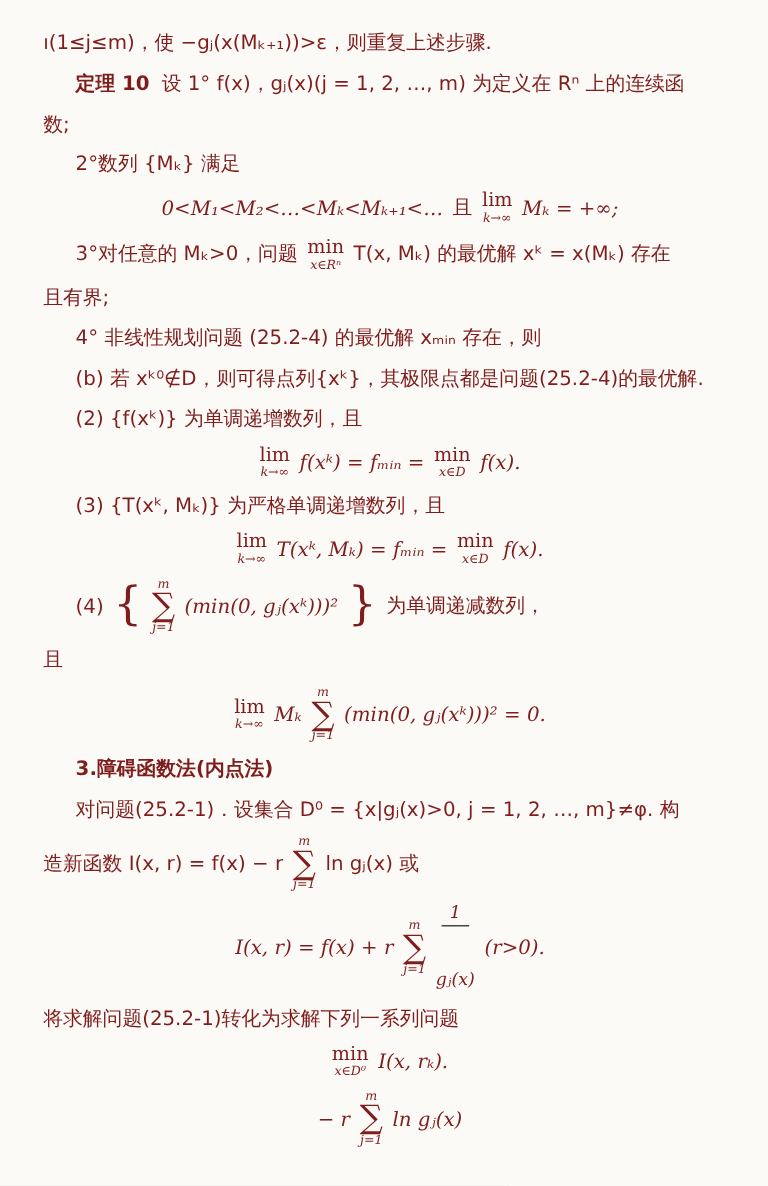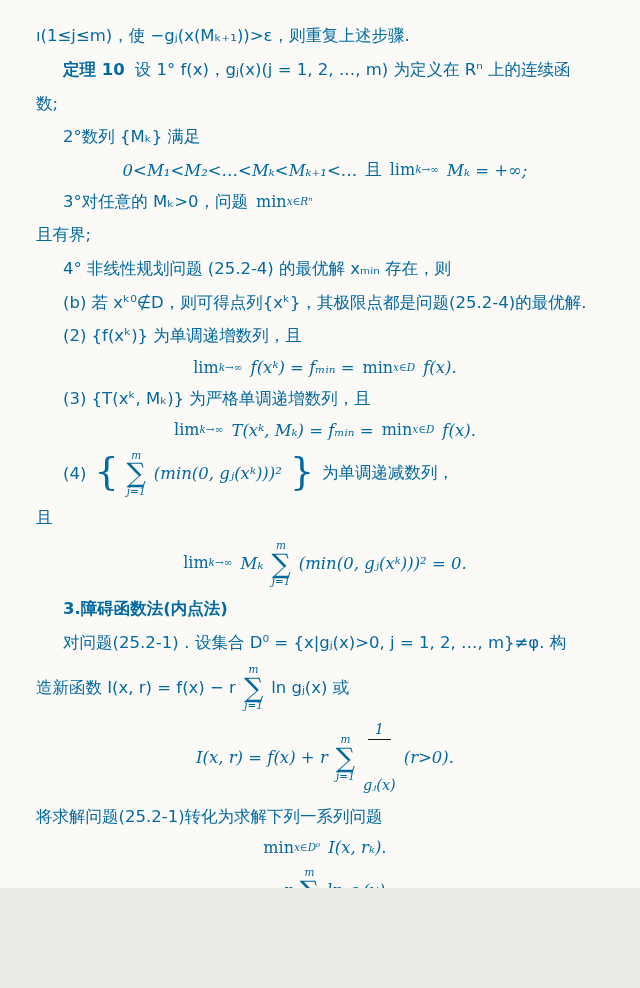--- a/index.html
+++ b/index.html
@@ -2,43 +2,43 @@
 <html><head>
 <meta charset="utf-8">
 <style>
   html,body{margin:0;padding:0;}
   body{
     width:640px;height:988px;
     background:#eceae4;
     font-family:"DejaVu Sans",sans-serif;
   }
   .page{
-    width:640px;height:888px;box-sizing:border-box;
-    background:#fbfaf6;color:#0369a1;
+    width:640px;height:988px;box-sizing:border-box;
+    background:#fbfaf6;color:#7f1d1d;
     padding:24px 26px 0 36px;
     overflow:hidden;
   }
   .ln{
     margin:0 0 9px 0;
     font-size:16.5px;line-height:1.5;
     white-space:nowrap;
   }
   .ind{padding-left:27px;}
   .bold{font-weight:bold;}
   .ml{margin-left:10px;}
   .mix{font-style:normal;}
   .math{font-style:italic;font-family:"DejaVu Serif",serif;text-align:center;}
   .frow{
     display:flex;align-items:center;gap:8px;
     margin:4px 0 10px 0;
     font-size:16.5px;white-space:nowrap;
   }
   .center{justify-content:center;}
   
-  .stk{display:inline-flex;flex-direction:row;align-items:flex-start;line-height:1;}
+  .stk{display:inline-flex;flex-direction:column;align-items:center;line-height:1;}
   .stk .nm{font-size:16px;font-family:"DejaVu Serif",serif;}
   .stk .sb{font-size:10.5px;margin-top:2px;font-style:italic;font-family:"DejaVu Serif",serif;}
   
   .sumstk{display:inline-flex;flex-direction:column;align-items:center;line-height:1;}
   .sumstk .lim{font-size:10.5px;line-height:1;font-style:italic;font-family:"DejaVu Serif",serif;}
   .sumstk .sg{font-size:27px;line-height:.95;font-family:"DejaVu Serif",serif;}
   
   .frac{display:inline-flex;flex-direction:column;align-items:center;vertical-align:middle;
         font-size:14.5px;line-height:1.2;}
   .frac .num{padding:0 7px 1px 7px;border-bottom:1.6px solid #1b1914;}
@@ -69,20 +69,21 @@
     </span>
     <span class="math">Mₖ = +∞;</span>
   </div>
 
   <div class="frow ind">
     <span class="mix">3°对任意的 Mₖ&gt;0，问题</span>
     <span class="stk">
       <span class="nm">min</span>
       <span class="sb">x∈Rⁿ</span>
     </span>
+    <span class="mix">T(x, Mₖ) 的最优解 xᵏ = x(Mₖ) 存在</span>
   </div>
 
   <p class="ln">且有界;</p>
 
   <p class="ln ind">4° 非线性规划问题 (25.2-4) 的最优解 xₘᵢₙ 存在，则</p>
 
 
   <p class="ln ind">(b) 若 xᵏ⁰∉D，则可得点列{xᵏ}，其极限点都是问题(25.2-4)的最优解.</p>
 
   <p class="ln ind">(2) {f(xᵏ)} 为单调递增数列，且</p>

